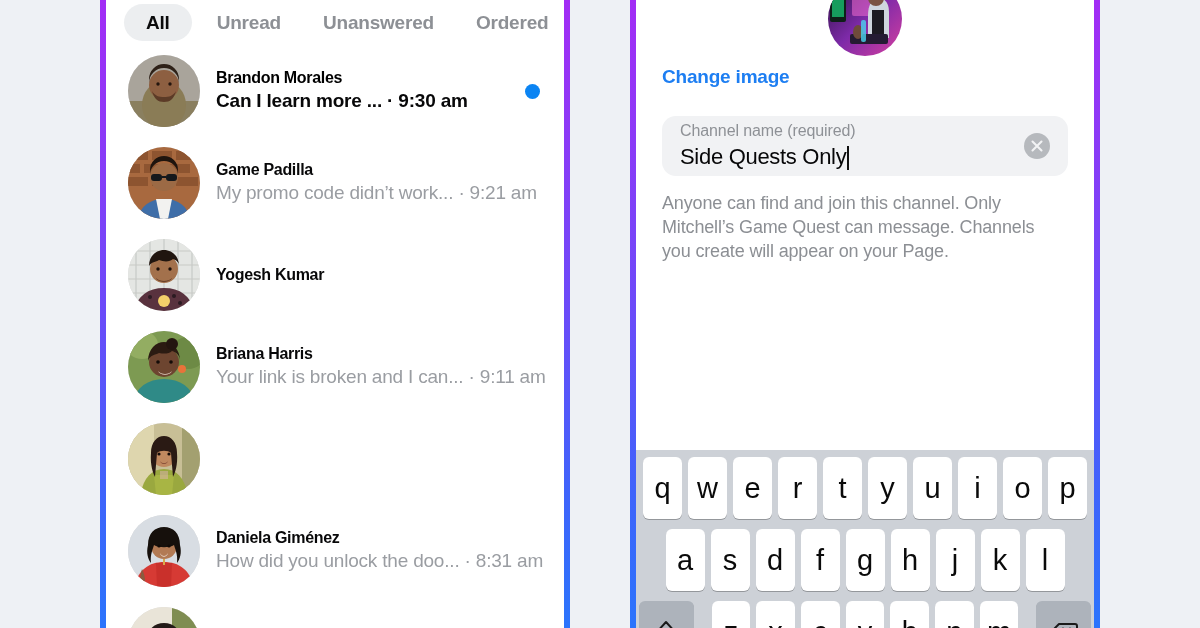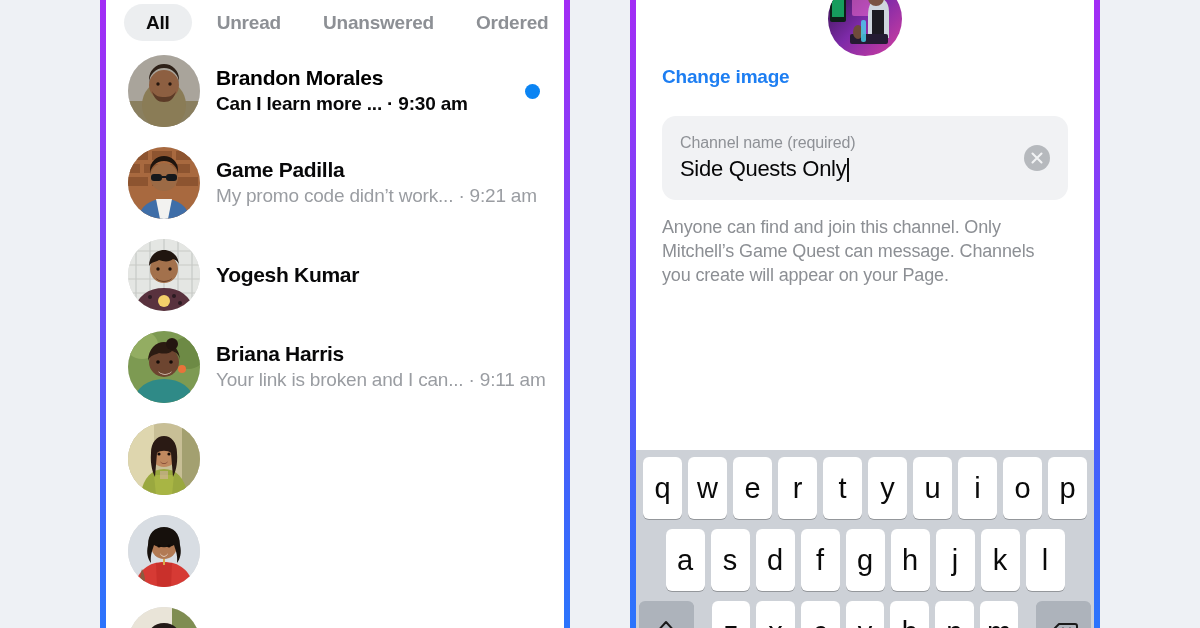--- a/index.html
+++ b/index.html
@@ -89,21 +89,21 @@
   .avatar svg { display: block; width: 100%; height: 100%; }
 
   .thread-text {
     flex: 1;
     min-width: 0;
     display: flex;
     flex-direction: column;
     gap: 2px;
   }
   .thread-name {
-    font-size: 21px;
+    font-size: 16px;
     font-weight: 700;
     color: #080809;
     letter-spacing: -0.3px;
     line-height: 1.18;
     white-space: nowrap;
   }
   .thread-preview {
     font-size: 19px;
     color: #9a9da2;
     letter-spacing: -0.2px;
@@ -157,21 +157,21 @@
   }
 
   .field {
     margin-top: 28px;
     background: #f1f2f4;
     border-radius: 14px;
     padding: 13px 18px 14px 18px;
     display: flex;
     align-items: center;
     gap: 6px;
-    height: 84px;
+    height: 60px;
   }
   .field-inner { flex: 1; min-width: 0; }
   .field-label {
     font-size: 16px;
     color: #8e9196;
     letter-spacing: -0.1px;
     line-height: 1.3;
   }
   .field-value {
     font-size: 22px;
@@ -408,20 +408,28 @@
               <path d="M6 72c4-17 15-25 30-25s26 8 30 25z" fill="#d63a34"></path>
               <path d="M28 48h16l-1 24H29z" fill="#c9302b"></path>
               <circle cx="36" cy="31" r="13" fill="#b27a54"></circle>
               <path d="M20 30c0-12 7-18 16-18s16 6 16 18c2 8 0 14-3 18 1-9-2-14-3-18-4 3-16 3-20 0-1 4-4 9-3 18-3-4-5-10-3-18z" fill="#16100c"></path>
               <circle cx="31" cy="31" r="1.6" fill="#0f0906"></circle>
               <circle cx="41" cy="31" r="1.6" fill="#0f0906"></circle>
               <path d="M32 38c2 4 6 4 8 0-1 5-7 5-8 0z" fill="#fff" opacity=".75"></path>
               <path d="M35 44h2v6h-2z" fill="#d8a84a"></path>
               <path d="M14 54c2 4 3 8 3 12h-5c0-4 1-8 2-12z" fill="#8a5b3f"></path>
             </svg>
+          </div>
+          <div class="thread-text">
+            <div class="thread-name">Daniela Giménez</div>
+            <div class="thread-preview">
+              <span>How did you unlock the doo...</span>
+              <span>·</span>
+              <span>8:31 am</span>
+            </div>
           </div>
           <div class="dot-slot"></div>
         </div>
 
         <div class="thread">
           <div class="avatar">
             <svg viewBox="0 0 72 72" preserveAspectRatio="xMidYMid slice">
               <rect width="72" height="72" fill="#e9e4d8"></rect>
               <path d="M44 0h28v40H44z" fill="#7f8d52"></path>
               <circle cx="36" cy="34" r="18" fill="#231a17"></circle>

